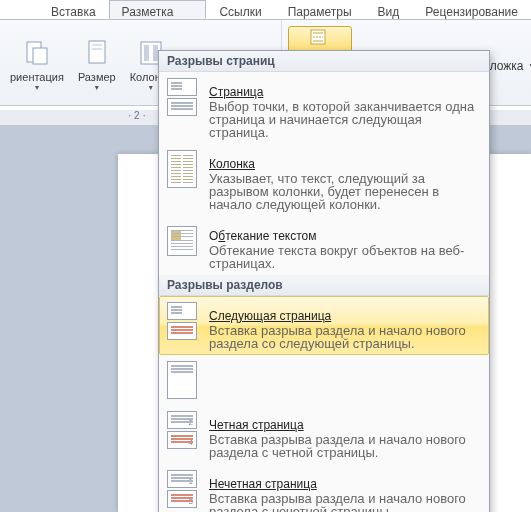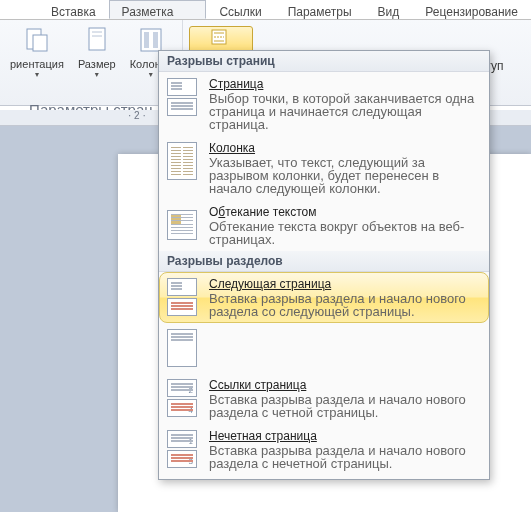--- a/index.html
+++ b/index.html
@@ -5,21 +5,21 @@
   * { margin: 0; padding: 0; box-sizing: border-box; font-family: "Segoe UI", Tahoma, sans-serif; }
   body { background: #fff; width: 531px; height: 512px; overflow: hidden; font-size: 12px; color: #333; }
 
   
   .tabs { display: flex; background: #fff; border-bottom: 1px solid #c0c0c0; height: 20px; padding-left: 38px; }
   .tab { padding: 4px 12px 3px; font-size: 12px; color: #4a4a4a; cursor: pointer; border: 1px solid transparent; border-bottom: none; }
   .tab.active { background: #f2f4f7; border: 1px solid #b6bdc9; border-bottom: 1px solid #f2f4f7; position: relative; top: 0; }
 
   
   .ribbon { display: flex; background: #f2f4f7; background: linear-gradient(#f7f9fc,#eef1f6); border-bottom: 1px solid #c3c8d2; height: 86px; position: relative; }
-  .group { display: flex; flex-direction: column; align-items: center; padding: 2px 6px 0; border-right: 1px solid #d8dce3; gap: 19px; }
+  .group { display: flex; flex-direction: row; align-items: center; padding: 2px 6px 0; border-right: 1px solid #d8dce3; gap: 19px; }
   .group-items { display: flex; gap: 6px; align-items: flex-start; }
   .big-btn { display: flex; flex-direction: column; align-items: center; gap: 2px; padding: 2px 4px; cursor: pointer; }
   .big-btn .ico { width: 32px; height: 32px; display: flex; align-items: center; justify-content: center; }
   .big-btn .lbl { font-size: 11px; color: #3a3a3a; text-align: center; line-height: 12px; }
   .group-label { font-size: 15px; color: #6a7383; margin-top: auto; padding: 2px 0 3px; }
   .drop-caret { font-size: 8px; color: #555; line-height: 6px; }
 
   .breaks-btn { display: inline-flex; align-items: center; gap: 4px; padding: 2px 8px 2px 4px; background: linear-gradient(#fff4c8,#ffe07a 48%,#ffcf3a 52%,#ffe58f); border: 1px solid #c9a637; border-radius: 3px; font-size: 12px; color: #3a3a3a; cursor: pointer; margin: 4px 0 0 0; flex-direction: column; }
   .breaks-btn .ico-sm { width: 16px; height: 16px; }
 
@@ -29,23 +29,23 @@
 
   
   .doc-bg { position: absolute; left: 0; top: 110px; width: 531px; height: 402px; background: #bfc9d8; }
   .ruler { position: absolute; left: 0; top: 110px; width: 531px; height: 16px; background: #e9edf3; border-bottom: 1px solid #c3c8d2; font-size: 10px; color: #6a7383; padding-left: 128px; }
   .page { position: absolute; left: 118px; top: 154px; width: 413px; height: 358px; background: #fff; box-shadow: 0 0 6px rgba(0,0,0,.2); }
 
   
   .menu { position: absolute; left: 158px; top: 50px; width: 332px; background: #fafafa; border: 1px solid #9aa3af; box-shadow: 2px 3px 8px rgba(0,0,0,.25); padding-bottom: 4px; }
   .menu-header { background: linear-gradient(#f3f5f8,#e7ebf1); border-bottom: 1px solid #d6dae2; font-size: 12px; font-weight: bold; color: #4b5565; padding: 3px 8px; }
   .menu-item { display: flex; gap: 10px; padding: 5px 8px 5px 6px; cursor: pointer; }
-  .menu-item.hover { background: linear-gradient(#fff8df,#ffefae 48%,#ffe57e 52%,#ffeea8); border: 1px solid #dcc663; padding: 4px 7px 4px 5px; border-radius: 8px; }
+  .menu-item.hover { background: linear-gradient(#fff8df,#ffefae 48%,#ffe57e 52%,#ffeea8); border: 1px solid #dcc663; padding: 4px 7px 4px 5px; border-radius: 2px; }
   .mi-icon { width: 34px; height: 40px; flex-shrink: 0; display: flex; flex-direction: column; gap: 2px; align-items: center; justify-content: center; }
-  .mi-text { flex: 1; }
+  .mi-text { flex: 1; margin-top: 8px; }
   .mi-title { font-size: 12px; color: #222; font-weight: normal; }
   .mi-title u { text-decoration: underline; }
   .mi-desc { font-size: 13px; color: #666; line-height: 13px; margin-top: 1px; }
 
   
   .pg { width: 30px; height: 18px; background: #fff; border: 1px solid #97a3b5; position: relative; }
   .pg::after { content:""; position:absolute; left:3px; right:3px; top:3px; height:2px; background:#b0b8c5; box-shadow: 0 3px 0 #b0b8c5, 0 6px 0 #b0b8c5; }
   .pg.half::after { right: 14px; }
   .pg.red::after { background:#d98a7a; box-shadow: 0 3px 0 #d98a7a, 0 6px 0 #d98a7a; }
   .pg.num::before { content: attr(data-n); position:absolute; right:3px; bottom:1px; font-size:8px; color:#7a8aa0; }
@@ -193,21 +193,21 @@
       <div class="pg" style="height:38px"></div>
     </div>
   </div>
 
   <div class="menu-item">
     <div class="mi-icon">
       <div class="pg num" data-n="2"></div>
         <div class="pg red num" data-n="4"></div>
     </div>
     <div class="mi-text">
-      <div class="mi-title"><u>Ссылки страница</u></div>
+      <div class="mi-title"><u>Четная страница</u></div>
       <div class="mi-desc">Вставка разрыва раздела и начало нового раздела с четной страницы.</div>
     </div>
   </div>
 
   <div class="menu-item">
     <div class="mi-icon">
       <div class="pg num" data-n="1"></div>
         <div class="pg red num" data-n="3"></div>
     </div>
     <div class="mi-text">

